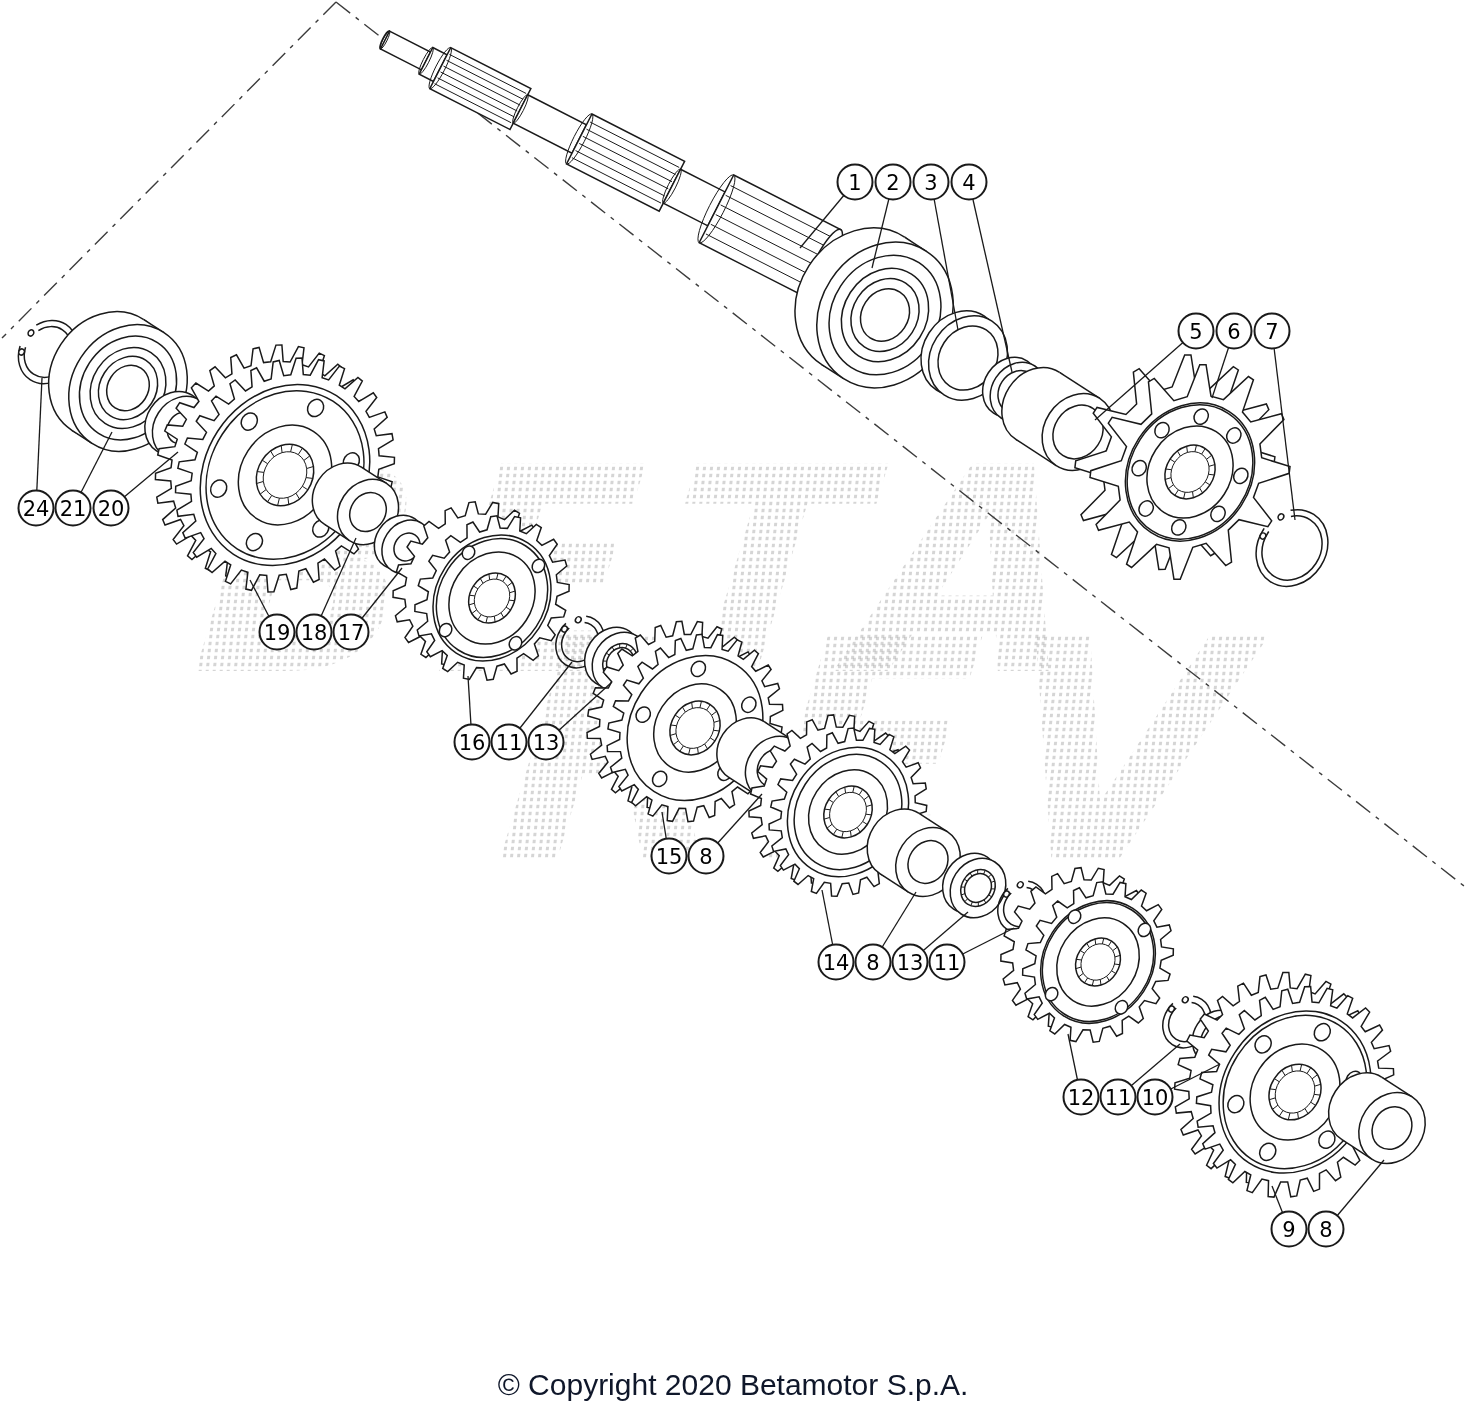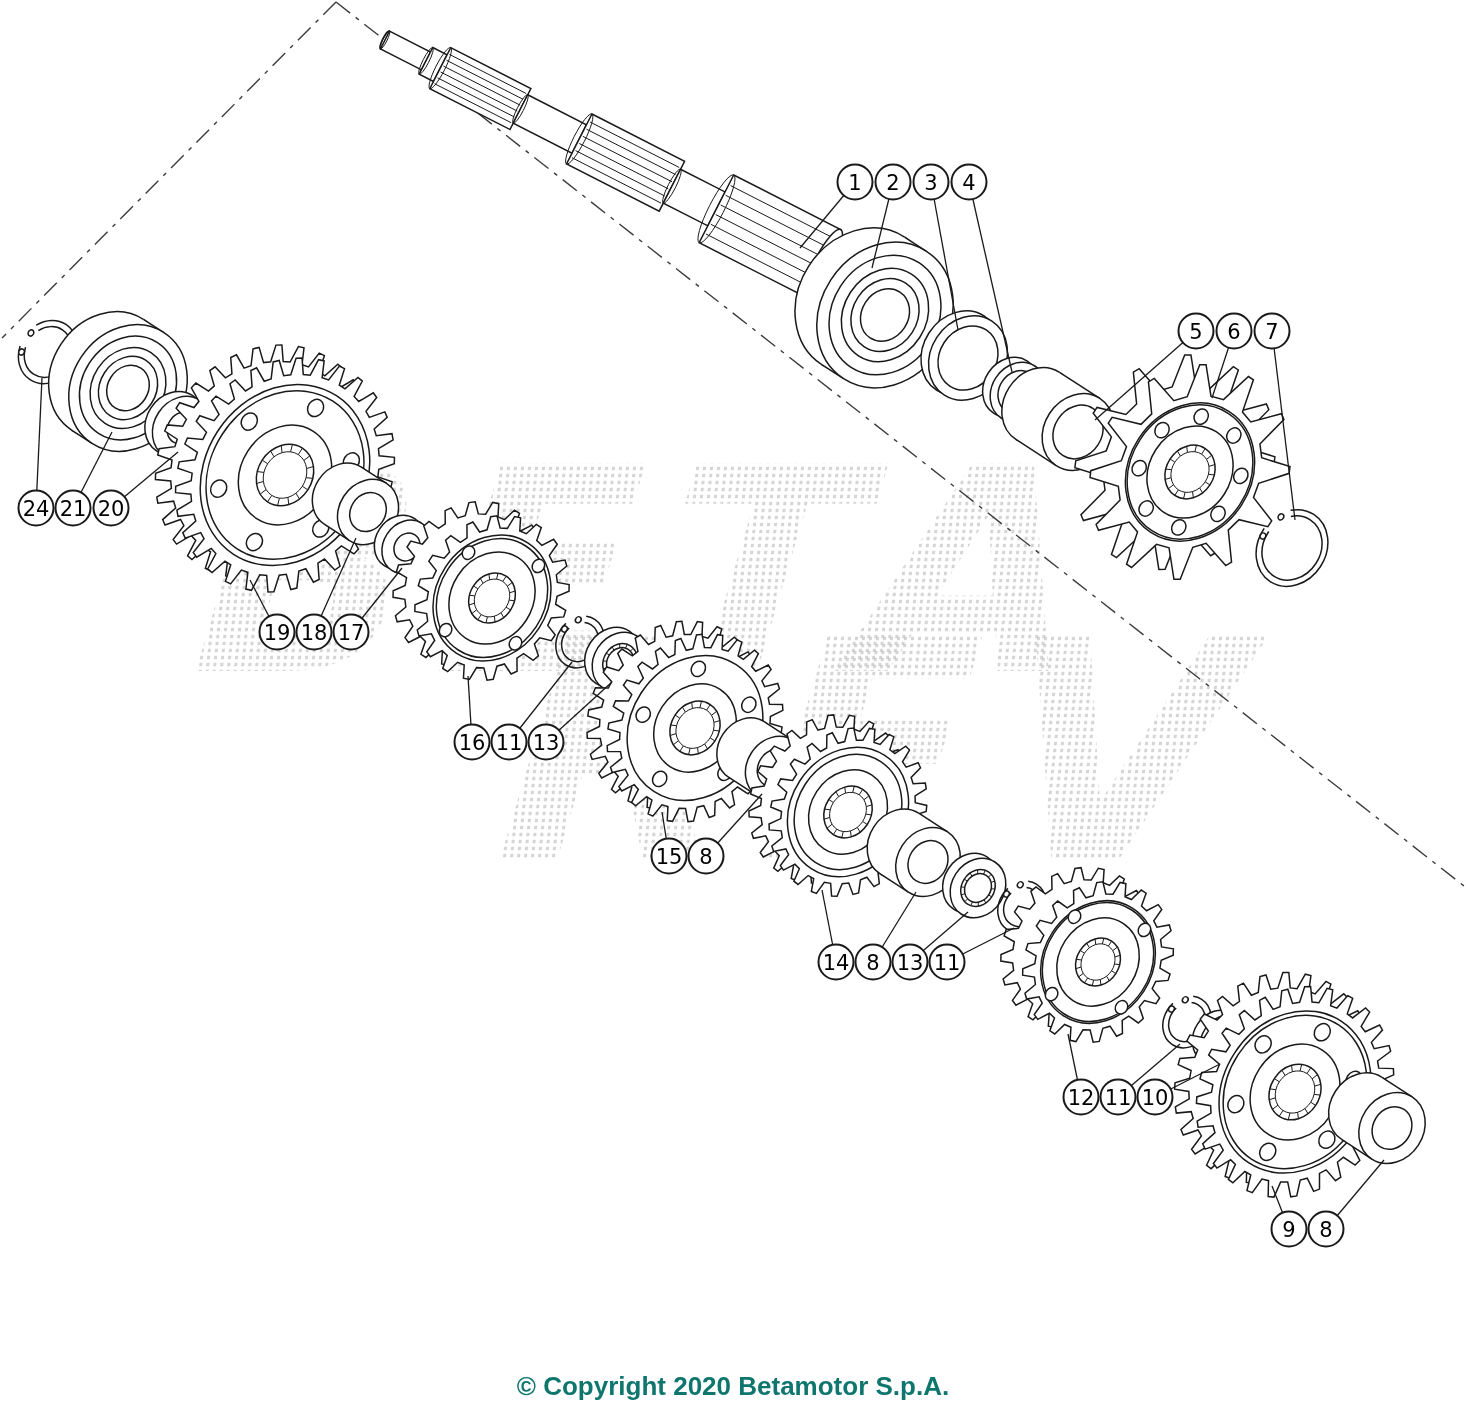--- a/index.html
+++ b/index.html
@@ -16,21 +16,21 @@
   #diagram-svg *{vector-effect:non-scaling-stroke;}
   .frame{stroke:#3c3c3c;stroke-width:1.4;stroke-dasharray:18 7 4 7;fill:none;}
   .part{fill:#ffffff;stroke:#1a1a1a;stroke-width:1.5;}
   .noline{fill:none;}
   .thin{stroke-width:1;}
   .body{fill:#ffffff;stroke:none;}
   .leader{stroke:#1a1a1a;stroke-width:1.3;}
   .callout-circle{fill:#ffffff;stroke:#1a1a1a;stroke-width:2;}
   .callout-text{font-size:21px;font-family:"DejaVu Sans",sans-serif;fill:#000;text-anchor:middle;}
   .copyright{position:absolute;left:0;right:0;bottom:8px;text-align:center;
-    font-family:"Liberation Sans",sans-serif;font-size:26px;font-weight:700;color:#0f766e;}
+    font-family:"Liberation Sans",sans-serif;font-size:30px;font-weight:400;color:#0f172a;}
 </style>
 </head>
 <body>
 
 <div id="stage">
   <div class="watermark" id="wm1">BETA</div>
   <div class="watermark" id="wm2">REV</div>
   <svg id="diagram-svg" width="1466" height="1410" viewBox="0 0 1466 1410">
       <line x1="336" y1="2" x2="2" y2="338" class="frame"></line>
       <line x1="336" y1="2" x2="1464" y2="886" class="frame"></line>

